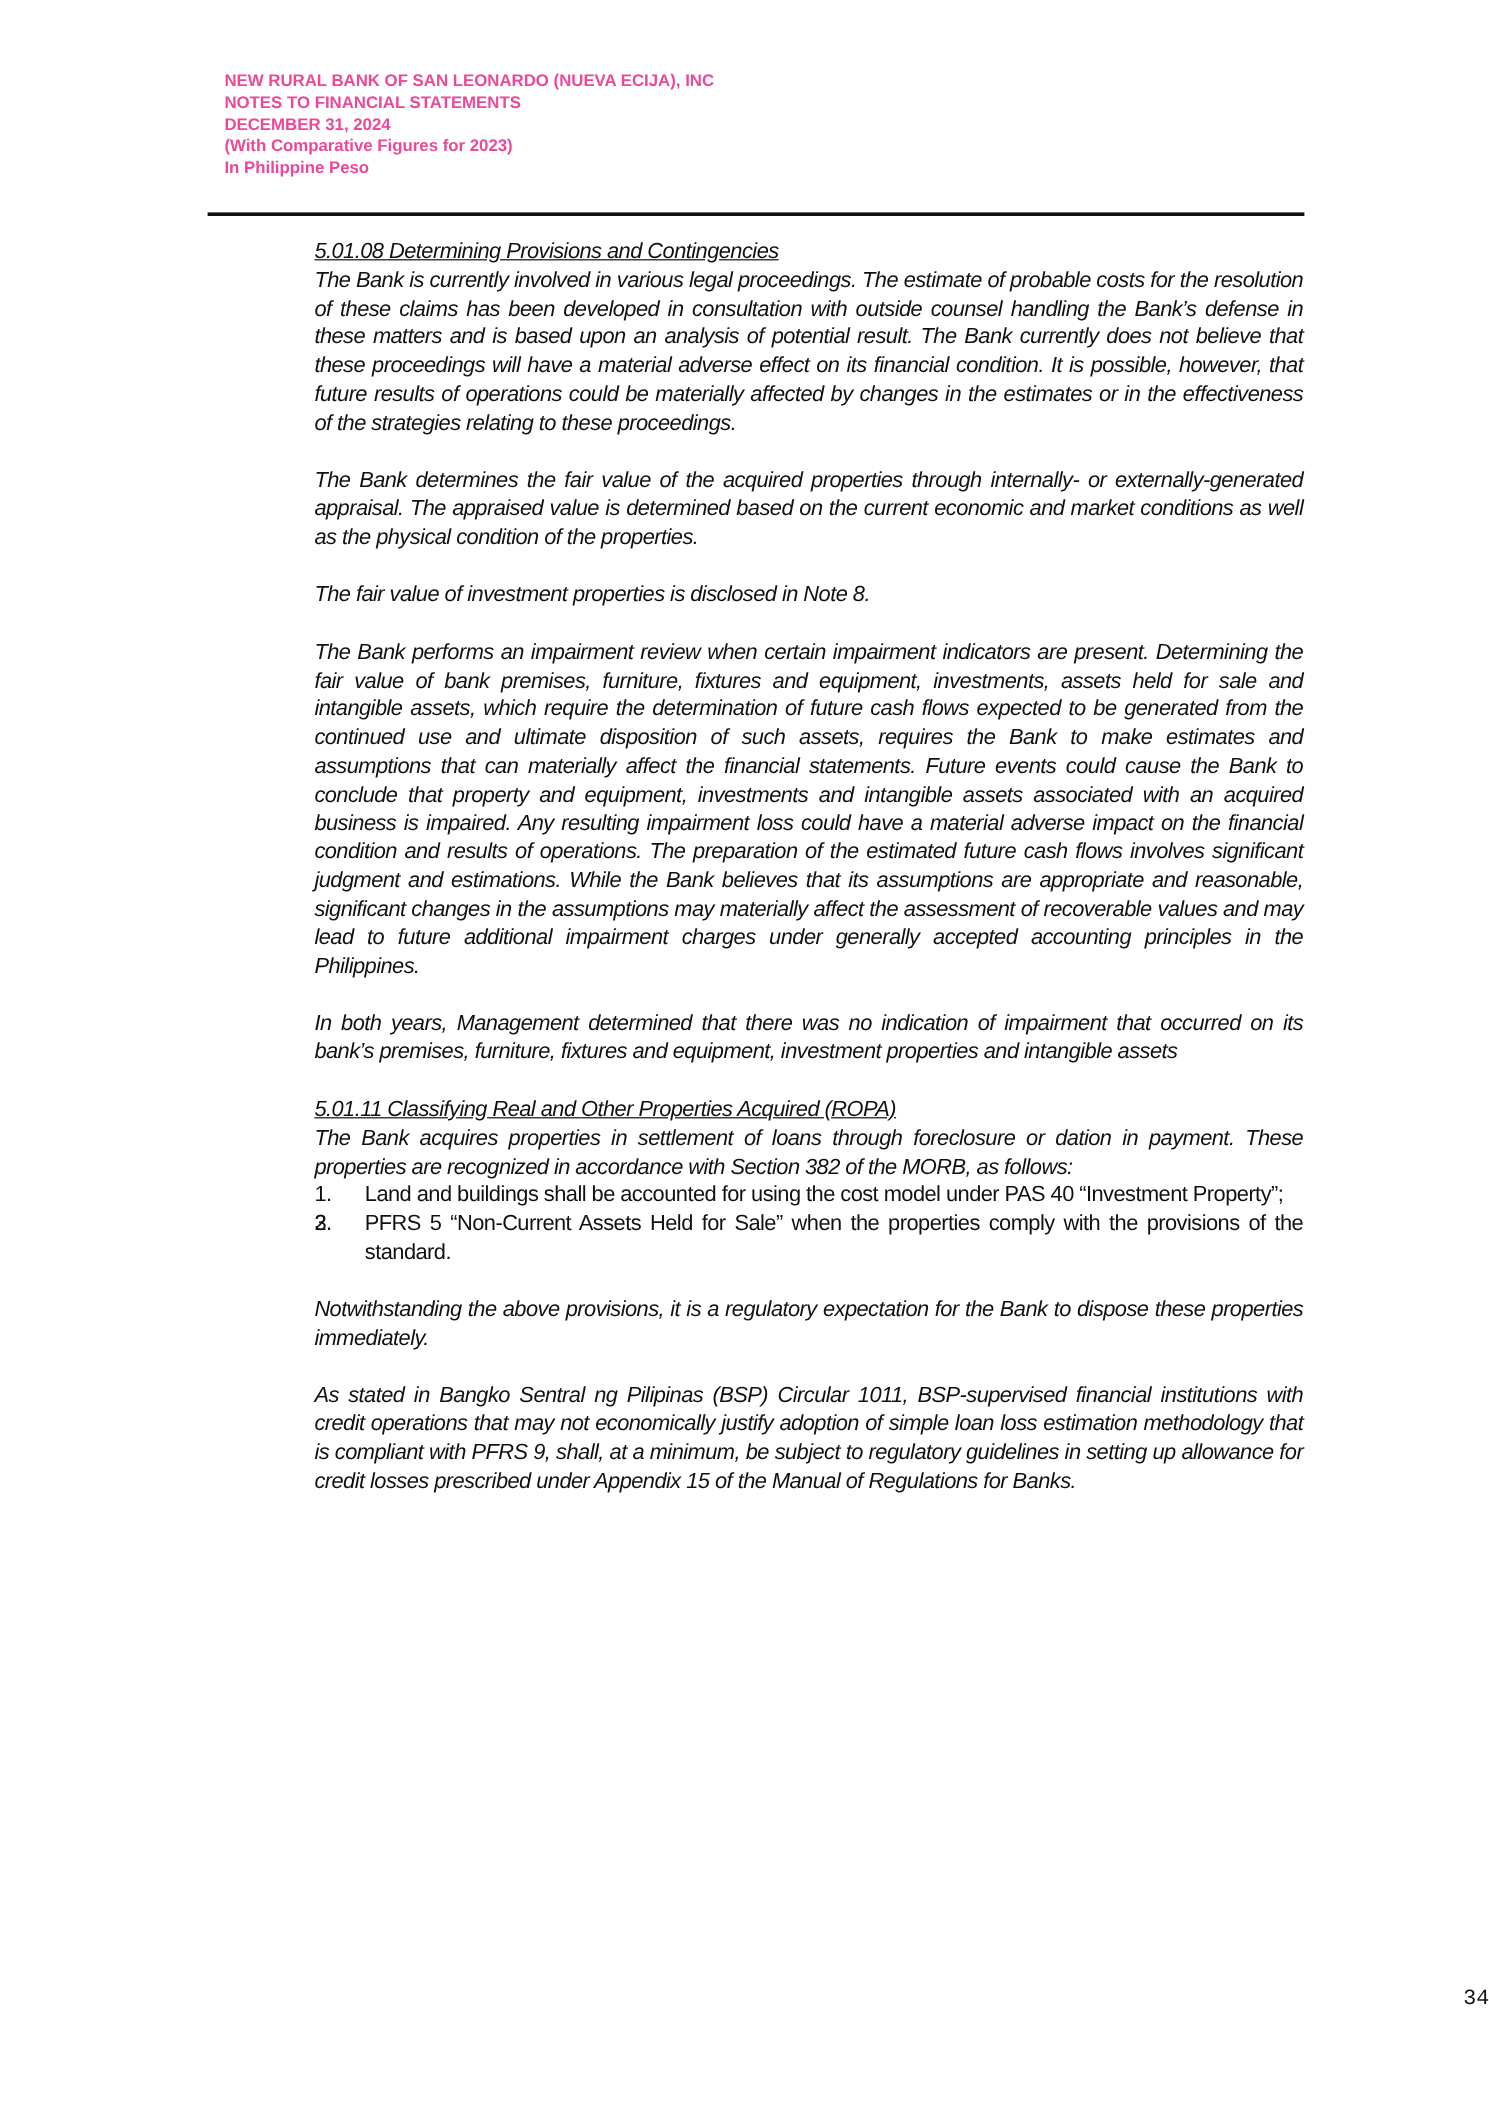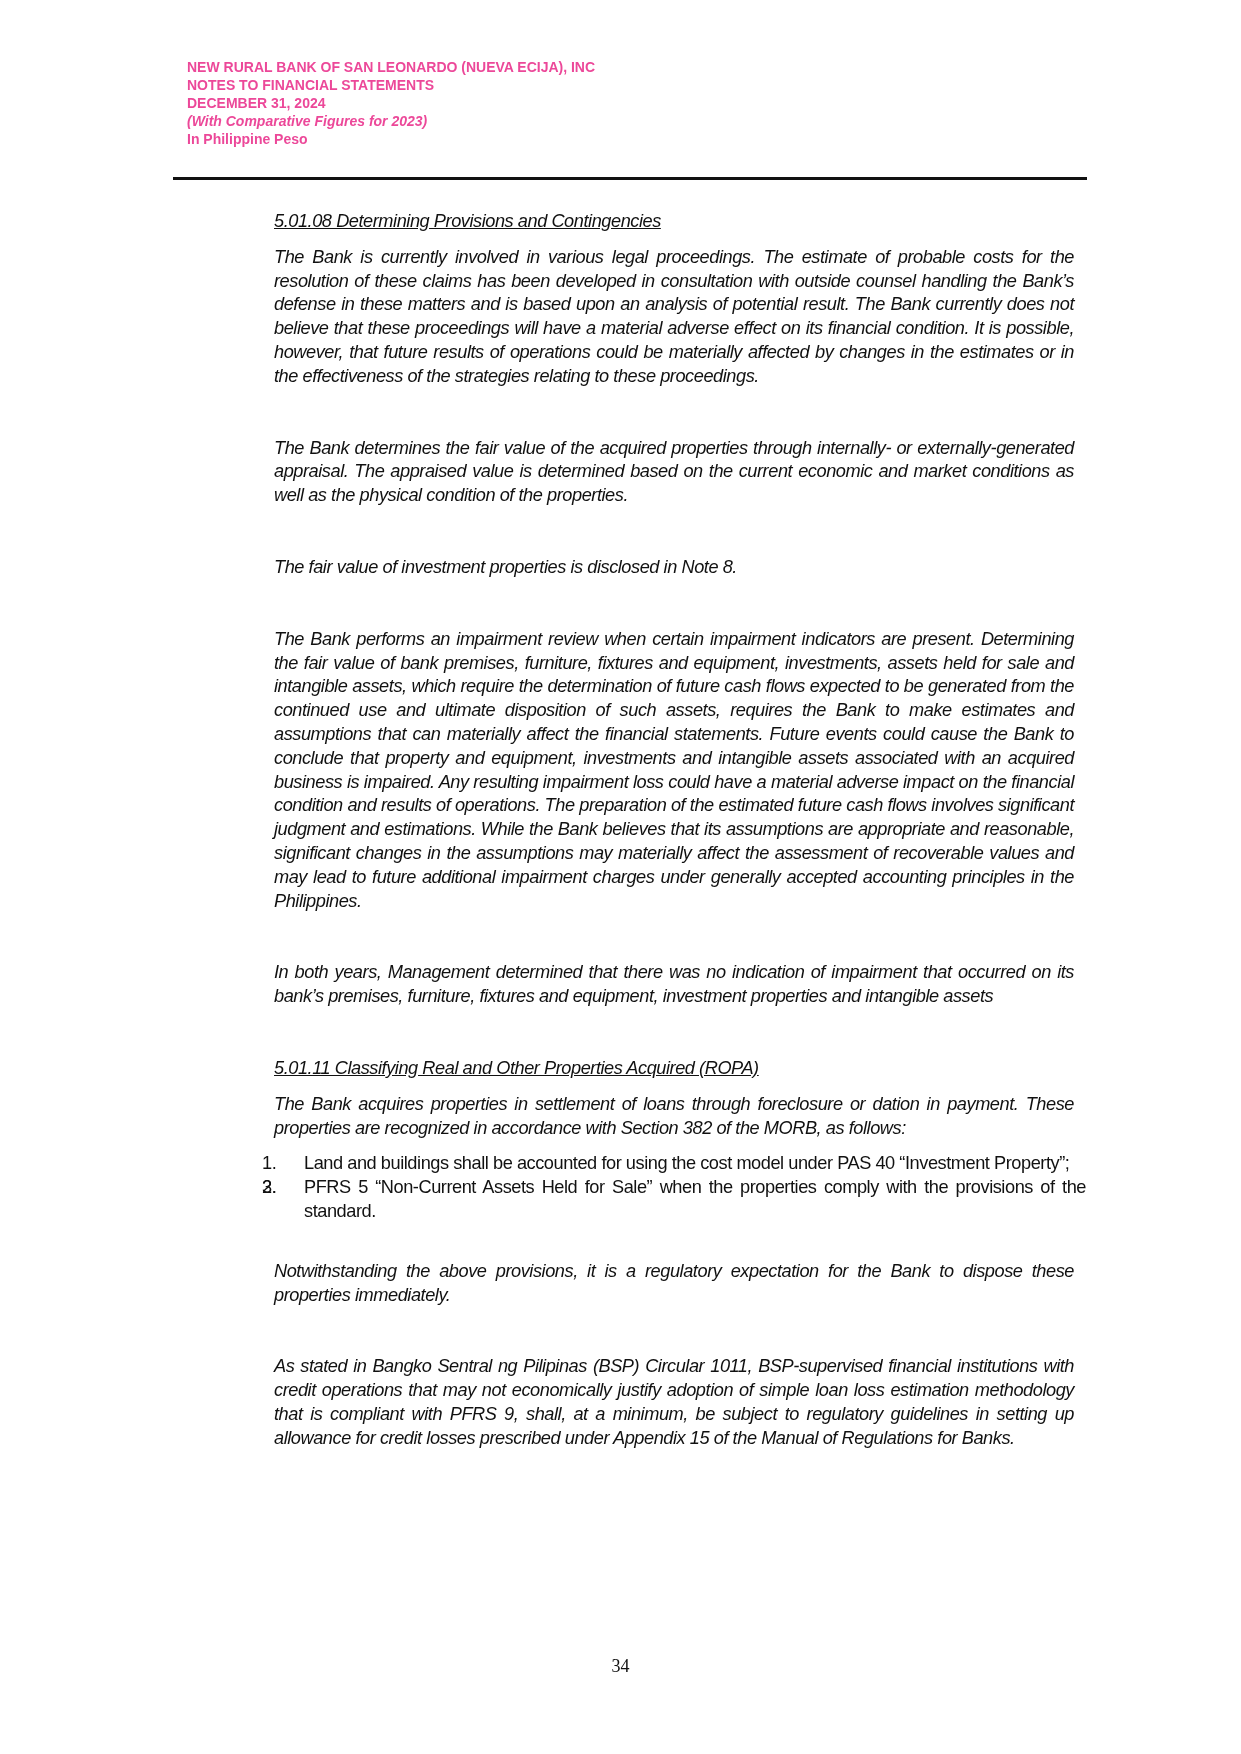--- a/index.html
+++ b/index.html
@@ -1,27 +1,27 @@
 <!DOCTYPE html>
 <html><head>
 <meta charset="utf-8">
 <style>
   html, body { margin: 0; padding: 0; background: #ffffff; }
   body { width: 1241px; height: 1754px; position: relative; overflow: hidden; color: #111111; }
   .header { position: absolute; left: 187px; top: 58px; font-family: "Liberation Sans", sans-serif; font-weight: bold; font-size: 14px; line-height: 18px; color: #ec4899; }
-  .header .it { font-style: italic; }
+  .header .it { }
   .rule { position: absolute; left: 173px; top: 177px; width: 914px; height: 3px; background: #111; }
   .content { position: absolute; left: 262px; top: 198px; width: 824px; font-family: "Liberation Sans", sans-serif; font-size: 18.2px; line-height: 23.8px; color: #111; letter-spacing: -0.45px; }
-  .content p { margin: 12px; text-align: justify; font-style: italic; }
+  .content p { margin: 0; text-align: justify; font-style: italic; }
   .heading { font-style: italic; text-decoration: underline; margin: 0; }
   .gap { height: 24px; }
   ol.items { list-style: none; margin: 0; padding: 0; }
   ol.items li { position: relative; padding-left: 42px; text-align: justify; }
   ol.items li .num { position: absolute; left: 0; top: 0; }
-  .page-number { position: absolute; left: 0; width: 1241px; top: 1656px; text-align: center; font-family: Liberation Serif, serif; font-size: 18px; color: #111; }
+  .page-number { position: absolute; left: 0; width: 1241px; top: 1656px; text-align: right; font-family: Liberation Mono, monospace; font-size: 18px; color: #111; }
 </style>
 </head>
 <body>
 
 <div class="header">
   <div>NEW RURAL BANK OF SAN LEONARDO (NUEVA ECIJA), INC</div>
   <div>NOTES TO FINANCIAL STATEMENTS</div>
   <div>DECEMBER 31, 2024</div>
   <div class="it">(With Comparative Figures for 2023)</div>
   <div>In Philippine Peso</div>

